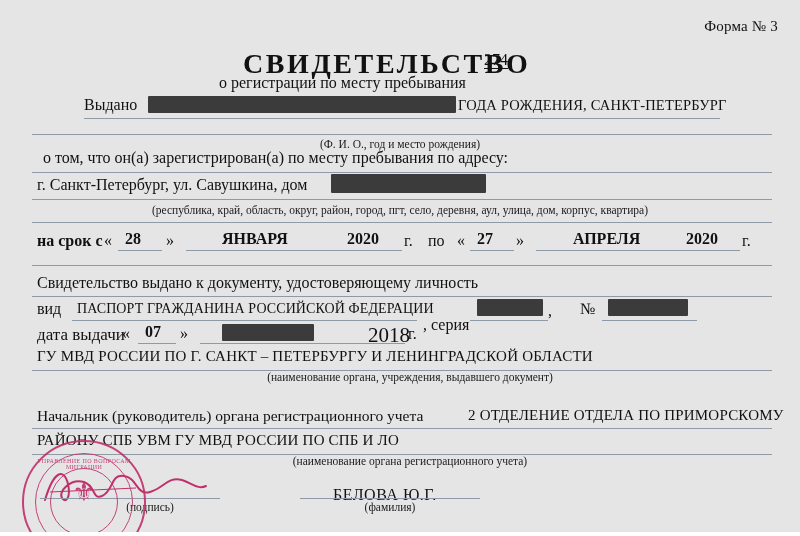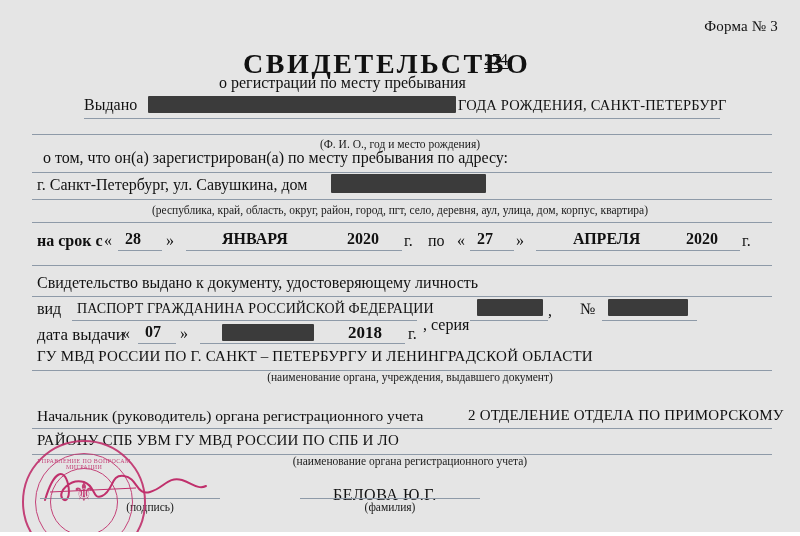--- a/index.html
+++ b/index.html
@@ -140,21 +140,21 @@
   .redact-4 { top: 299px; left: 608px; width: 80px; height: 17px; }
   .ul-vid { top: 320px; left: 72px; width: 345px; }
   .ul-seria { top: 320px; left: 470px; width: 78px; }
   .ul-no { top: 320px; left: 602px; width: 95px; }
 
   .date-label { top: 325px; left: 37px; font-size: 17px; }
   .q5 { top: 325px; left: 122px; font-size: 16px; }
   .date-d { top: 323px; left: 145px; font-size: 16px; font-weight: bold; }
   .q6 { top: 325px; left: 180px; font-size: 16px; }
   .redact-5 { top: 324px; left: 222px; width: 92px; height: 17px; }
-  .date-y { top: 323px; left: 348px; font-size: 17px; font-weight: bold; }
+  .date-y { top: 323px; left: 368px; font-size: 21px; font-weight: normal; }
   .date-g { top: 325px; left: 408px; font-size: 16px; }
   .ul-dd { top: 343px; left: 138px; width: 38px; }
   .ul-dm { top: 343px; left: 200px; width: 145px; }
   .ul-dy { top: 343px; left: 345px; width: 60px; }
 
   .organ {
     top: 348px;
     left: 37px;
     font-size: 15px;
     letter-spacing: 0.2px;

